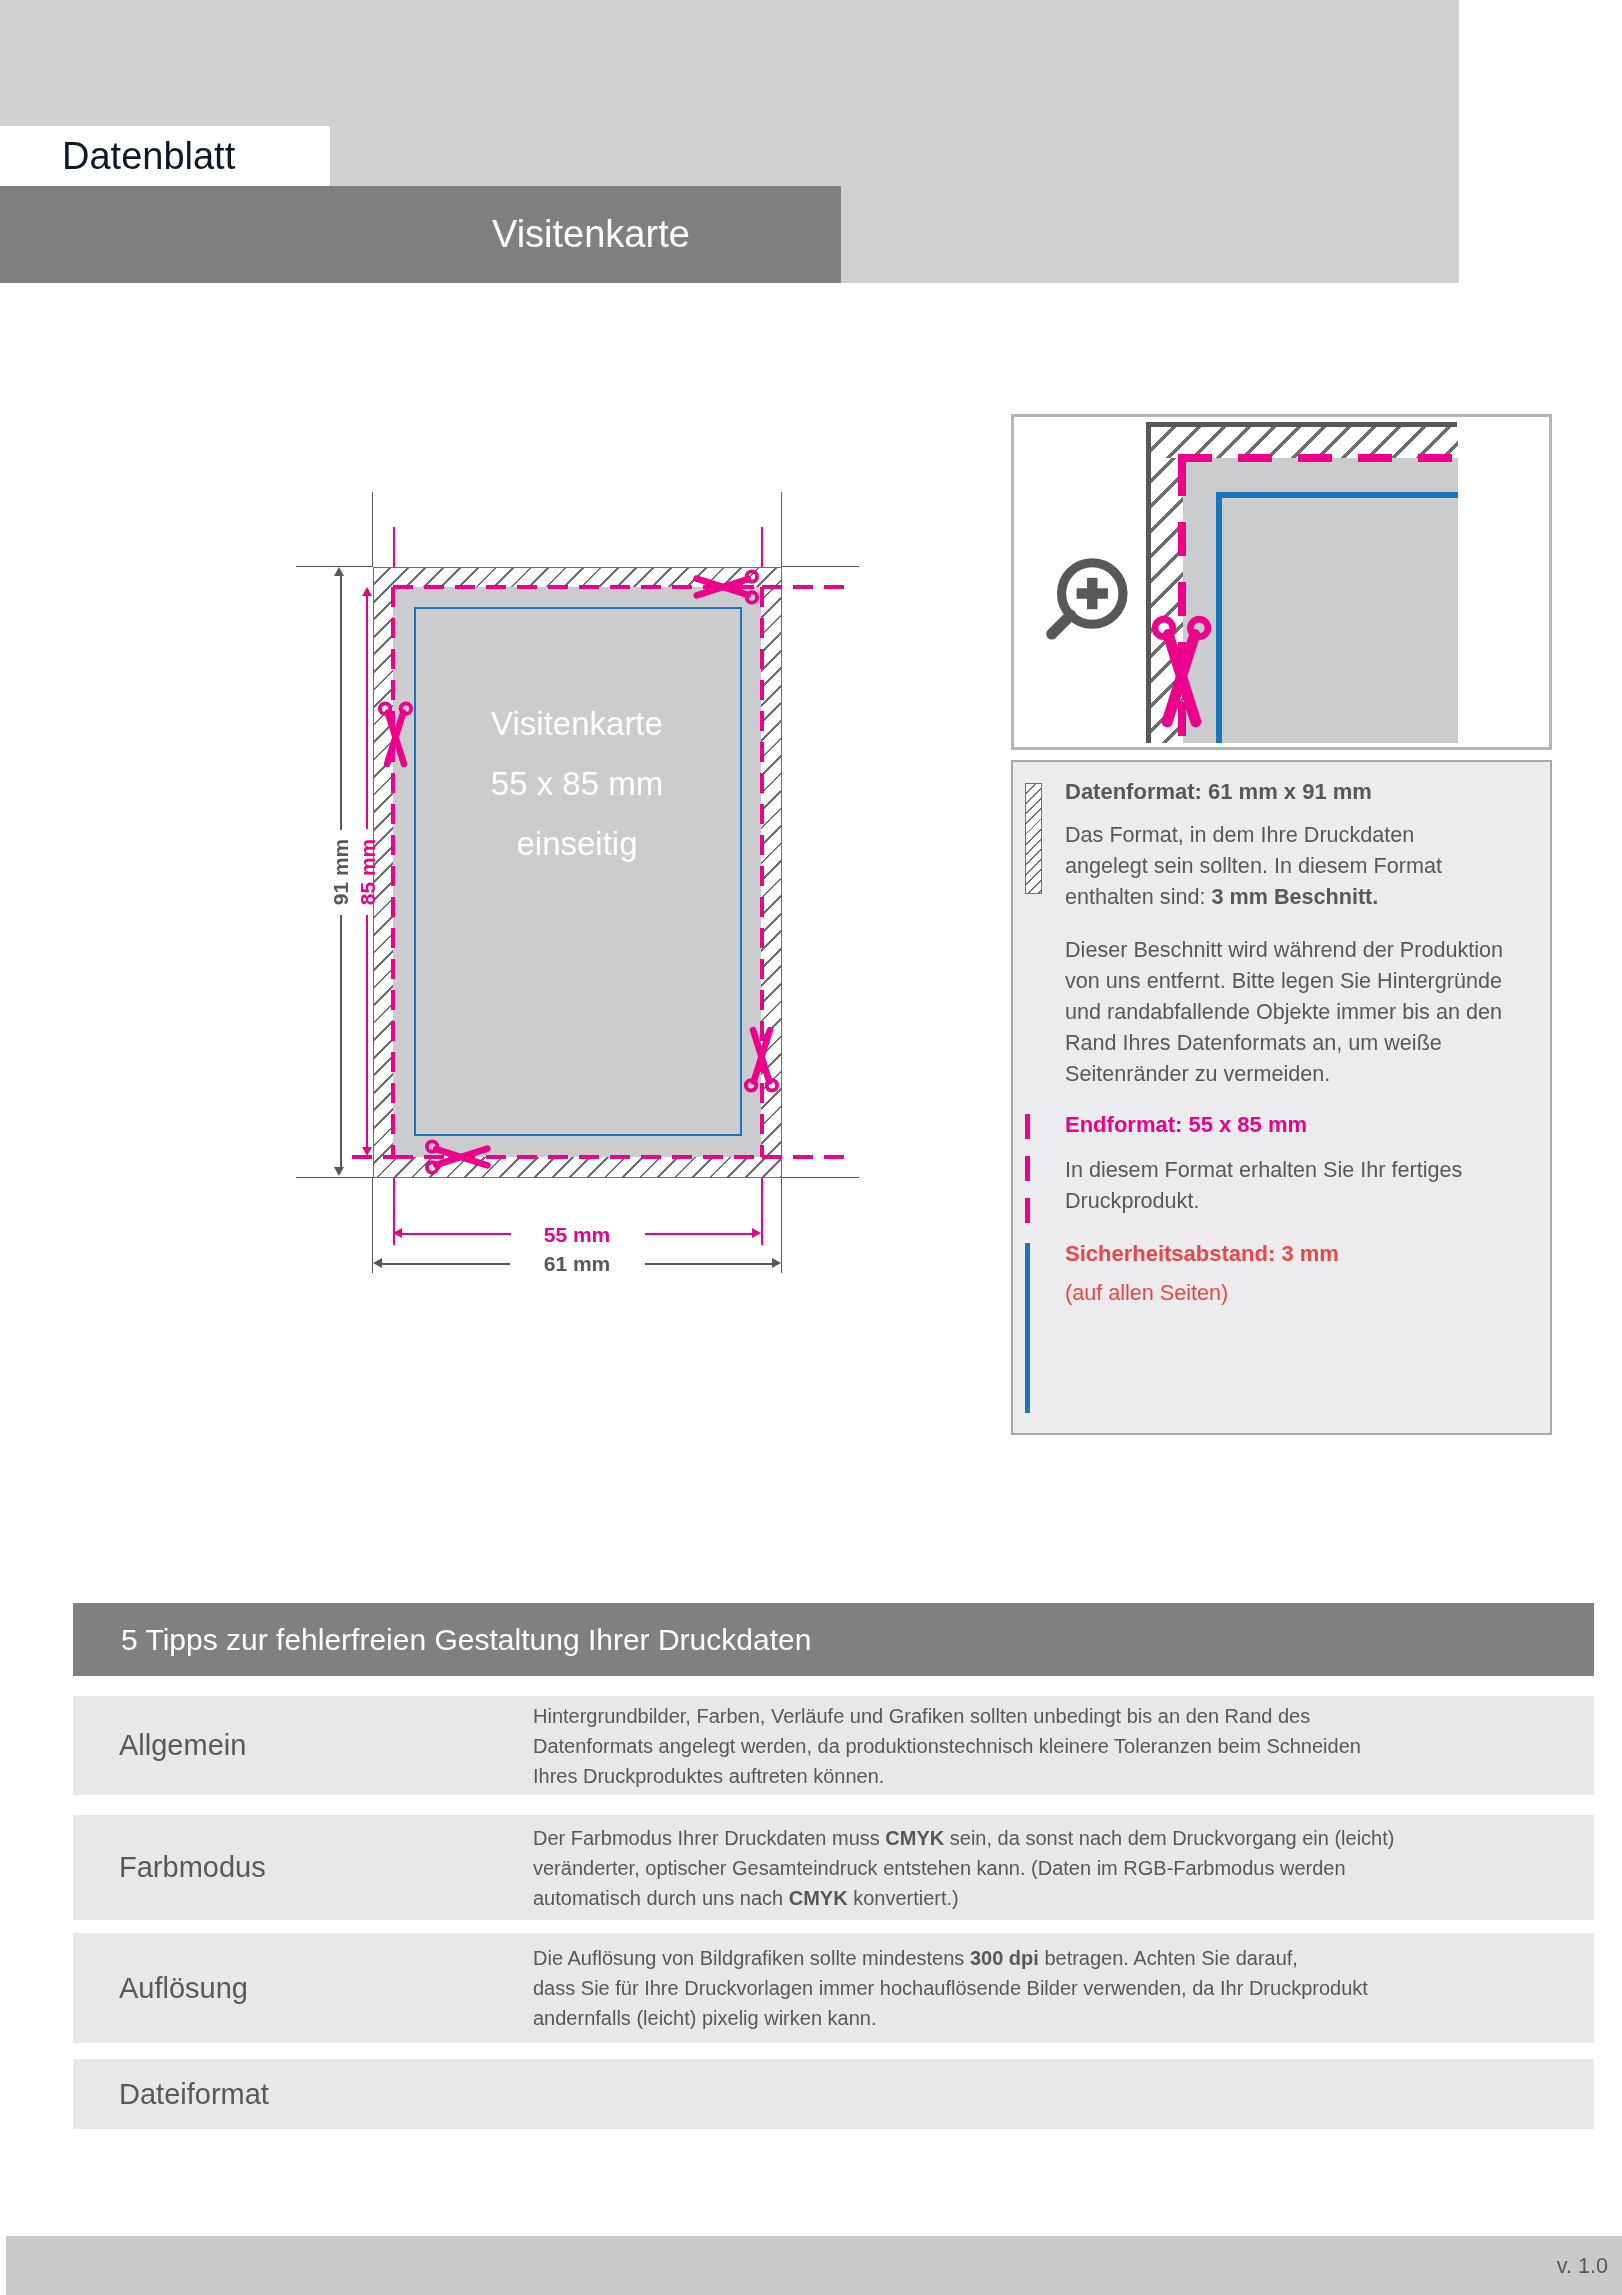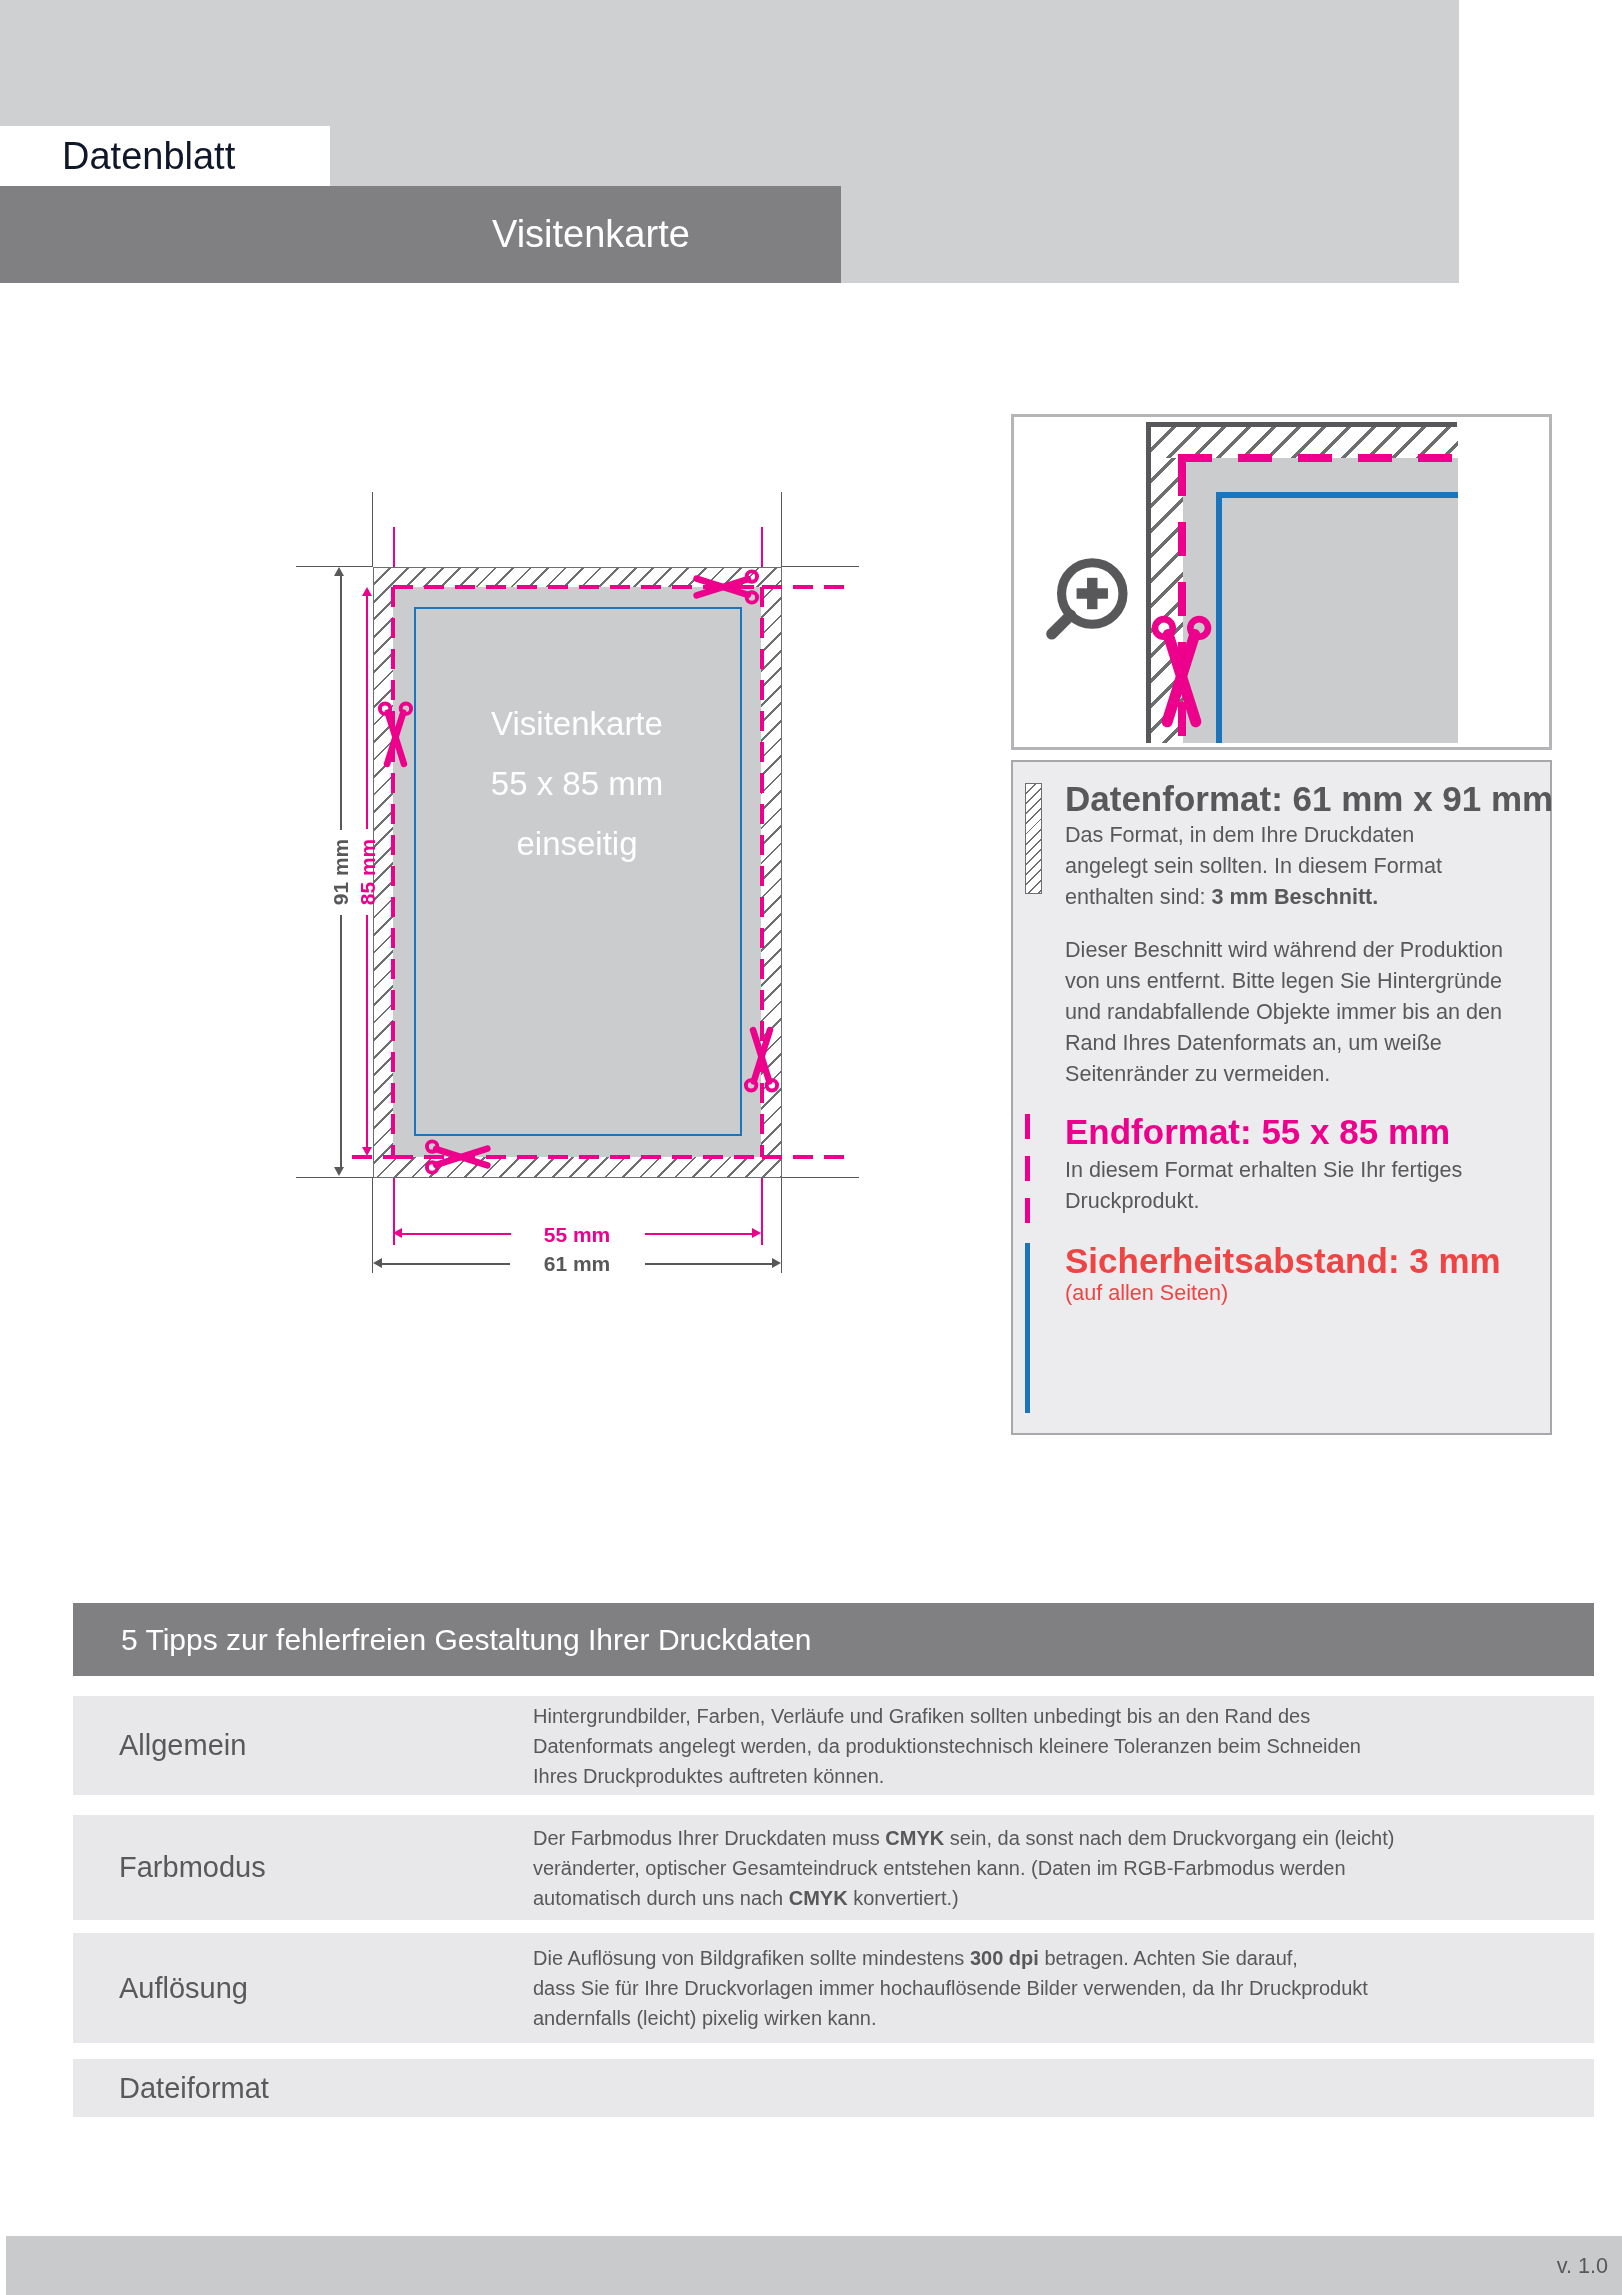--- a/index.html
+++ b/index.html
@@ -32,21 +32,21 @@
   
   .zoombox{left:1011px;top:414px;width:541px;height:336px;box-sizing:border-box;border:3.9px solid #b5b5b7;background:#ffffff;}
   .zhatch{background-color:#fff;background-image:repeating-linear-gradient(135deg,transparent 0 14.4px,#6d6e70 14.4px 17.7px);}
   .zdashH{height:7.9px;background:repeating-linear-gradient(90deg,#ec008c 0 34px,transparent 34px 60px);}
   .zdashV{width:7.9px;background:repeating-linear-gradient(180deg,#ec008c 0 34px,transparent 34px 60px);}
   .dark{background:#58585a;}
   .blue{background:#1b75bc;}
 
   
   .infobox{left:1011px;top:760px;width:541px;height:675px;box-sizing:border-box;border:2px solid #a8a8aa;background:#ececee;}
-  .ih{font-weight:bold;font-size:35px;white-space:nowrap;}
+  .ih{font-weight:bold;font-size:22px;white-space:nowrap;}
   .ibody{font-size:21.6px;line-height:31px;white-space:pre-line;}
   .swatch{left:1025px;top:783px;width:17px;height:111px;box-sizing:border-box;border:1.3px solid #6d6e70;
     background-color:#fff;background-image:repeating-linear-gradient(135deg,transparent 0 5.9px,#6d6e70 5.9px 7.2px);}
   .mdashmark{left:1025px;top:1114px;width:4.6px;height:118px;background:repeating-linear-gradient(180deg,#ec008c 0 25px,transparent 25px 42px);}
   .bluemark{left:1025px;top:1243px;width:4.6px;height:170px;background:#1b75bc;}
   .mag-h{color:#ec008c;}
   .blu-h{color:#ef4444;}
 
   
   .tipsbar{left:73px;top:1603px;width:1521px;height:73px;background:#808083;}
@@ -231,21 +231,21 @@
     <span class="tiptext"><span>Der Farbmodus Ihrer Druckdaten muss </span><span class="b">CMYK</span><span> sein, da sonst nach dem Druckvorgang ein (leicht)
 veränderter, optischer Gesamteindruck entstehen kann. (Daten im RGB-Farbmodus werden
 automatisch durch uns nach </span><span class="b">CMYK</span><span> konvertiert.)</span></span>
   </div>
   <div class="abs tiprow" style="top:1933px;height:110px;">
     <span class="tiplabel">Auflösung</span>
     <span class="tiptext"><span>Die Auflösung von Bildgrafiken sollte mindestens </span><span class="b">300 dpi</span><span> betragen. Achten Sie darauf,
 dass Sie für Ihre Druckvorlagen immer hochauflösende Bilder verwenden, da Ihr Druckprodukt
 andernfalls (leicht) pixelig wirken kann.</span></span>
   </div>
-  <div class="abs tiprow" style="top:2059px;height:58px;">
+  <div class="abs tiprow" style="top:2059px;height:70px;">
     <span class="tiplabel">Dateiformat</span>
   </div>
 
   <div class="abs footer">
     <span>v. 1.0</span>
   </div>
 
 </div>
 
 

